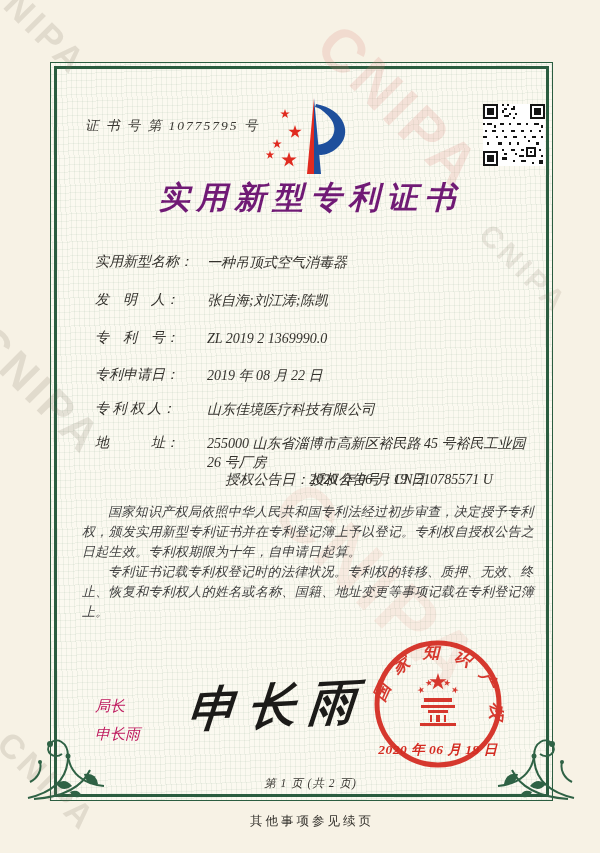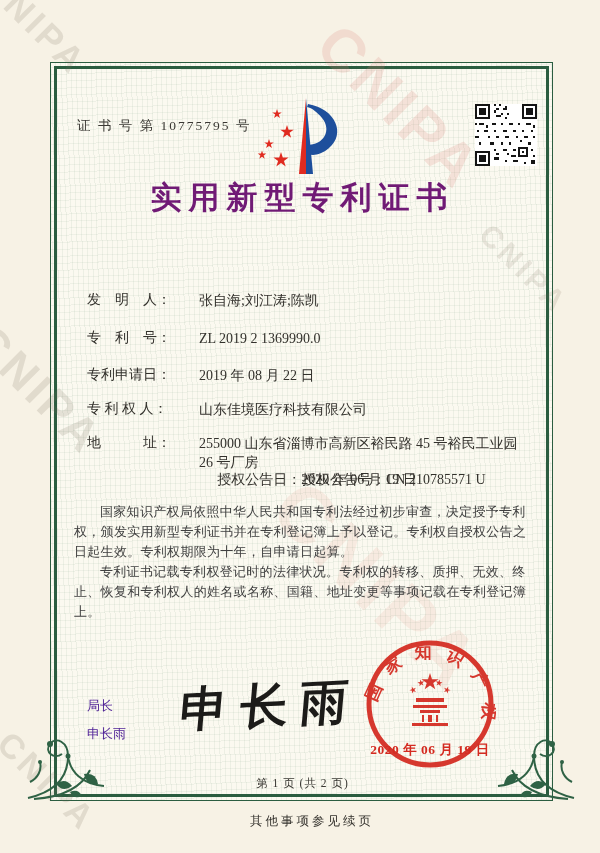--- a/index.html
+++ b/index.html
@@ -36,22 +36,23 @@
     pointer-events:none;white-space:nowrap;
   }
   .wm-tl{left:-30px;top:2px;font-size:36px;}
   .wm-right{left:468px;top:252px;font-size:30px;color:rgba(121,108,86,0.14);}
   .wm-left{left:-42px;top:362px;font-size:46px;}
   .wm-bl{left:-15px;top:762px;font-size:34px;}
   .wm-pink1{left:298px;top:72px;font-size:60px;color:rgba(222,128,118,0.20);}
   .wm-pink2{left:248px;top:540px;font-size:78px;color:rgba(222,128,118,0.12);}
   
   .content{
-    position:absolute;left:52px;top:62px;width:501px;height:558px;
+    position:absolute;left:60px;top:62px;width:501px;height:558px;
     color:#2e2c29;
+    font-style:italic;
   }
   .cert-no{
     position:absolute;left:25px;top:55px;
     font-size:13.5px;letter-spacing:2px;color:#3a3833;
   }
   .logo{position:absolute;left:192px;top:30px;}
   .qr{position:absolute;left:423px;top:42px;}
   .title{
     position:absolute;left:0;top:115px;width:100%;
     text-align:center;font-size:31px;font-weight:700;
@@ -61,21 +62,21 @@
   .field-label{flex:0 0 112px;white-space:nowrap;}
   .field-value{flex:1;line-height:19px;}
   .fr1{top:191px}.fr2{top:229px}.fr3{top:267px}.fr4{top:304px}.fr5{top:338px}.fr6{top:372px}
   .grant-row{position:absolute;left:35px;top:409px;width:460px;font-size:14px;color:#33312c;text-align:center;}
   .grant-no{position:absolute;left:215px;top:0;}
   .paras{
     position:absolute;left:22px;top:440px;width:462px;
     font-size:13px;line-height:20px;color:#404040;letter-spacing:0.3px;
   }
   .paras p{margin:0;text-indent:2em;}
-  .officer{position:absolute;left:35px;top:630px;font-size:13px;color:#4c1d95;line-height:28px;}
+  .officer{position:absolute;left:35px;top:630px;font-size:15px;color:#be185d;line-height:28px;}
   .sig{
     position:absolute;left:128px;top:612px;
     font-size:48px;font-weight:700;letter-spacing:12px;color:#1c1b19;
     transform:rotate(-3deg) skewX(-8deg);white-space:nowrap;
   }
   .seal{position:absolute;left:312px;top:576px;opacity:0.93;}
   .seal-date{
     position:absolute;left:290px;top:679px;width:176px;text-align:center;
     font-size:13.5px;font-weight:700;color:#d42a20;letter-spacing:0.5px;
   }
@@ -179,20 +180,24 @@
                  M0 15h2v1h-2z M6 15h1v1h-1z M10 15h1v1h-1z M14 15h2v1h-2z M19 15h1v1h-1z M23 15h2v1h-2z M27 15h1v1h-1z
                  M2 18h1v1h-1z M7 18h2v1h-2z M12 18h1v1h-1z M16 18h1v1h-1z M21 17h1v1h-1z M25 18h1v1h-1z
                  M9 21h1v1h-1z M13 21h2v1h-2z M18 21h1v1h-1z M26 21h1v1h-1z
                  M10 23h1v1h-1z M15 23h1v1h-1z M17 24h2v1h-2z M27 24h1v1h-1z
                  M9 25h2v1h-2z M14 26h1v1h-1z M18 26h2v1h-2z M23 27h1v1h-1z M26 26h2v2h-2z"></path>
       </g>
     </svg>
 
     <div class="title">实用新型专利证书</div>
 
+    <div class="field-row fr1">
+      <span class="field-label">实用新型名称：</span>
+      <span class="field-value">一种吊顶式空气消毒器</span>
+    </div>
     <div class="field-row fr2">
       <span class="field-label">发　明　人：</span>
       <span class="field-value">张自海;刘江涛;陈凯</span>
     </div>
     <div class="field-row fr3">
       <span class="field-label">专　利　号：</span>
       <span class="field-value">ZL 2019 2 1369990.0</span>
     </div>
     <div class="field-row fr4">
       <span class="field-label">专利申请日：</span>

